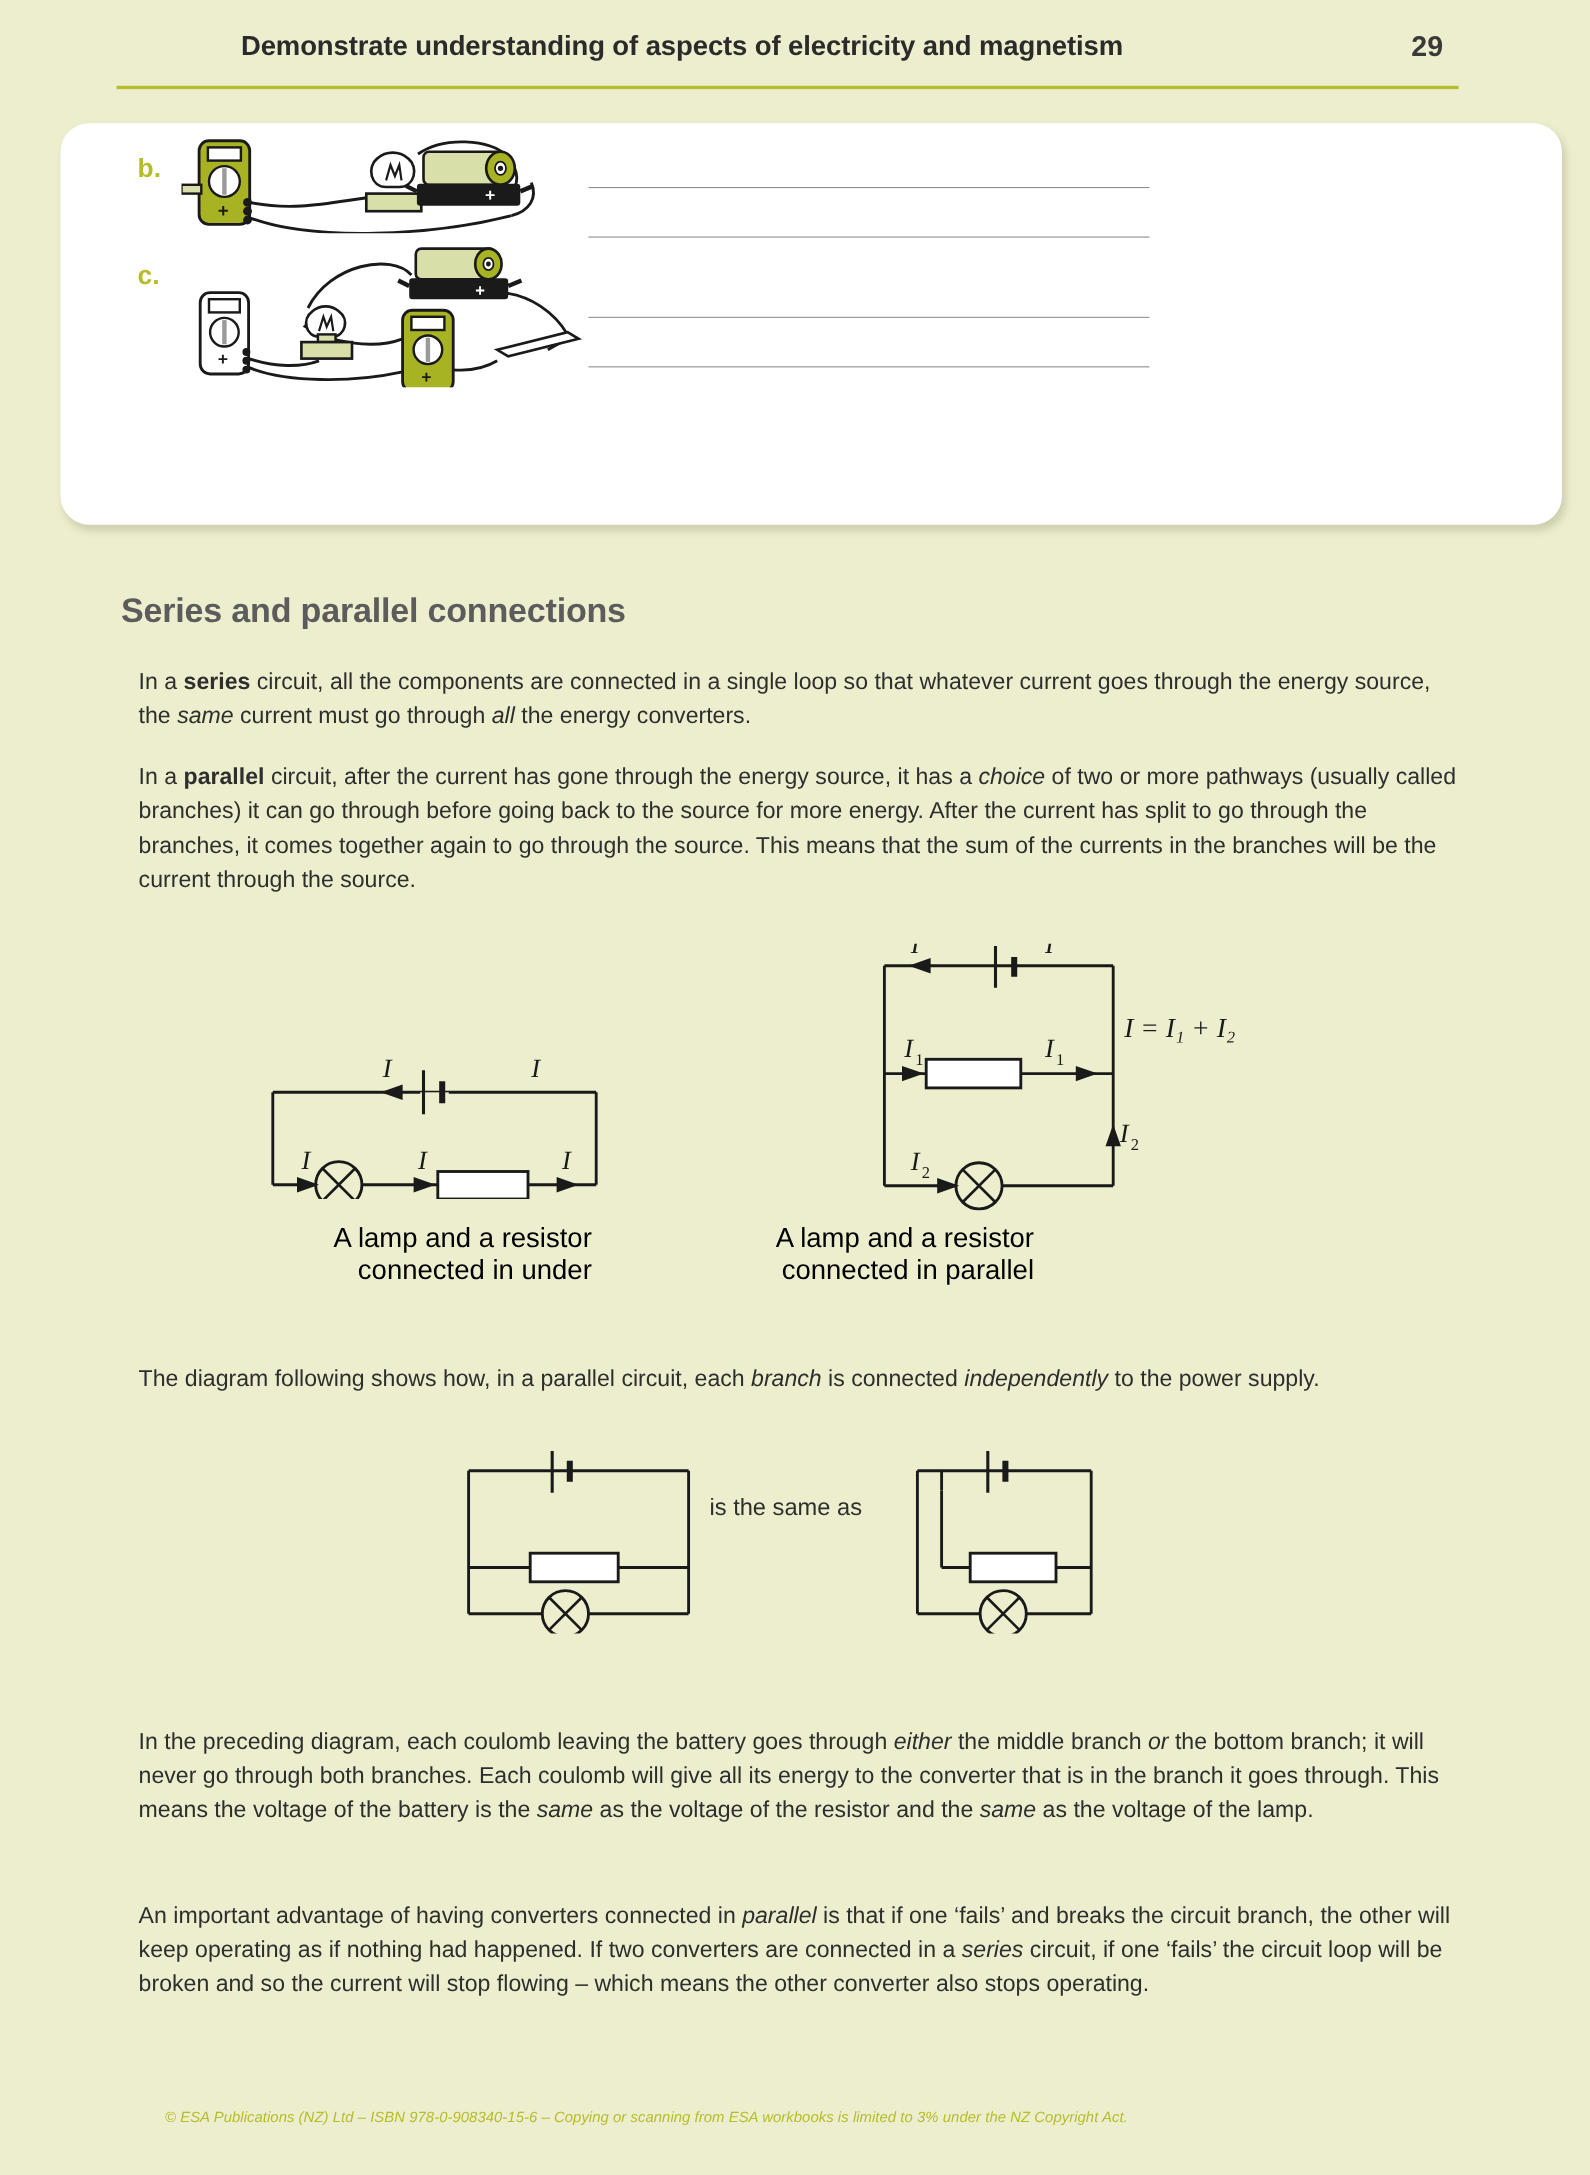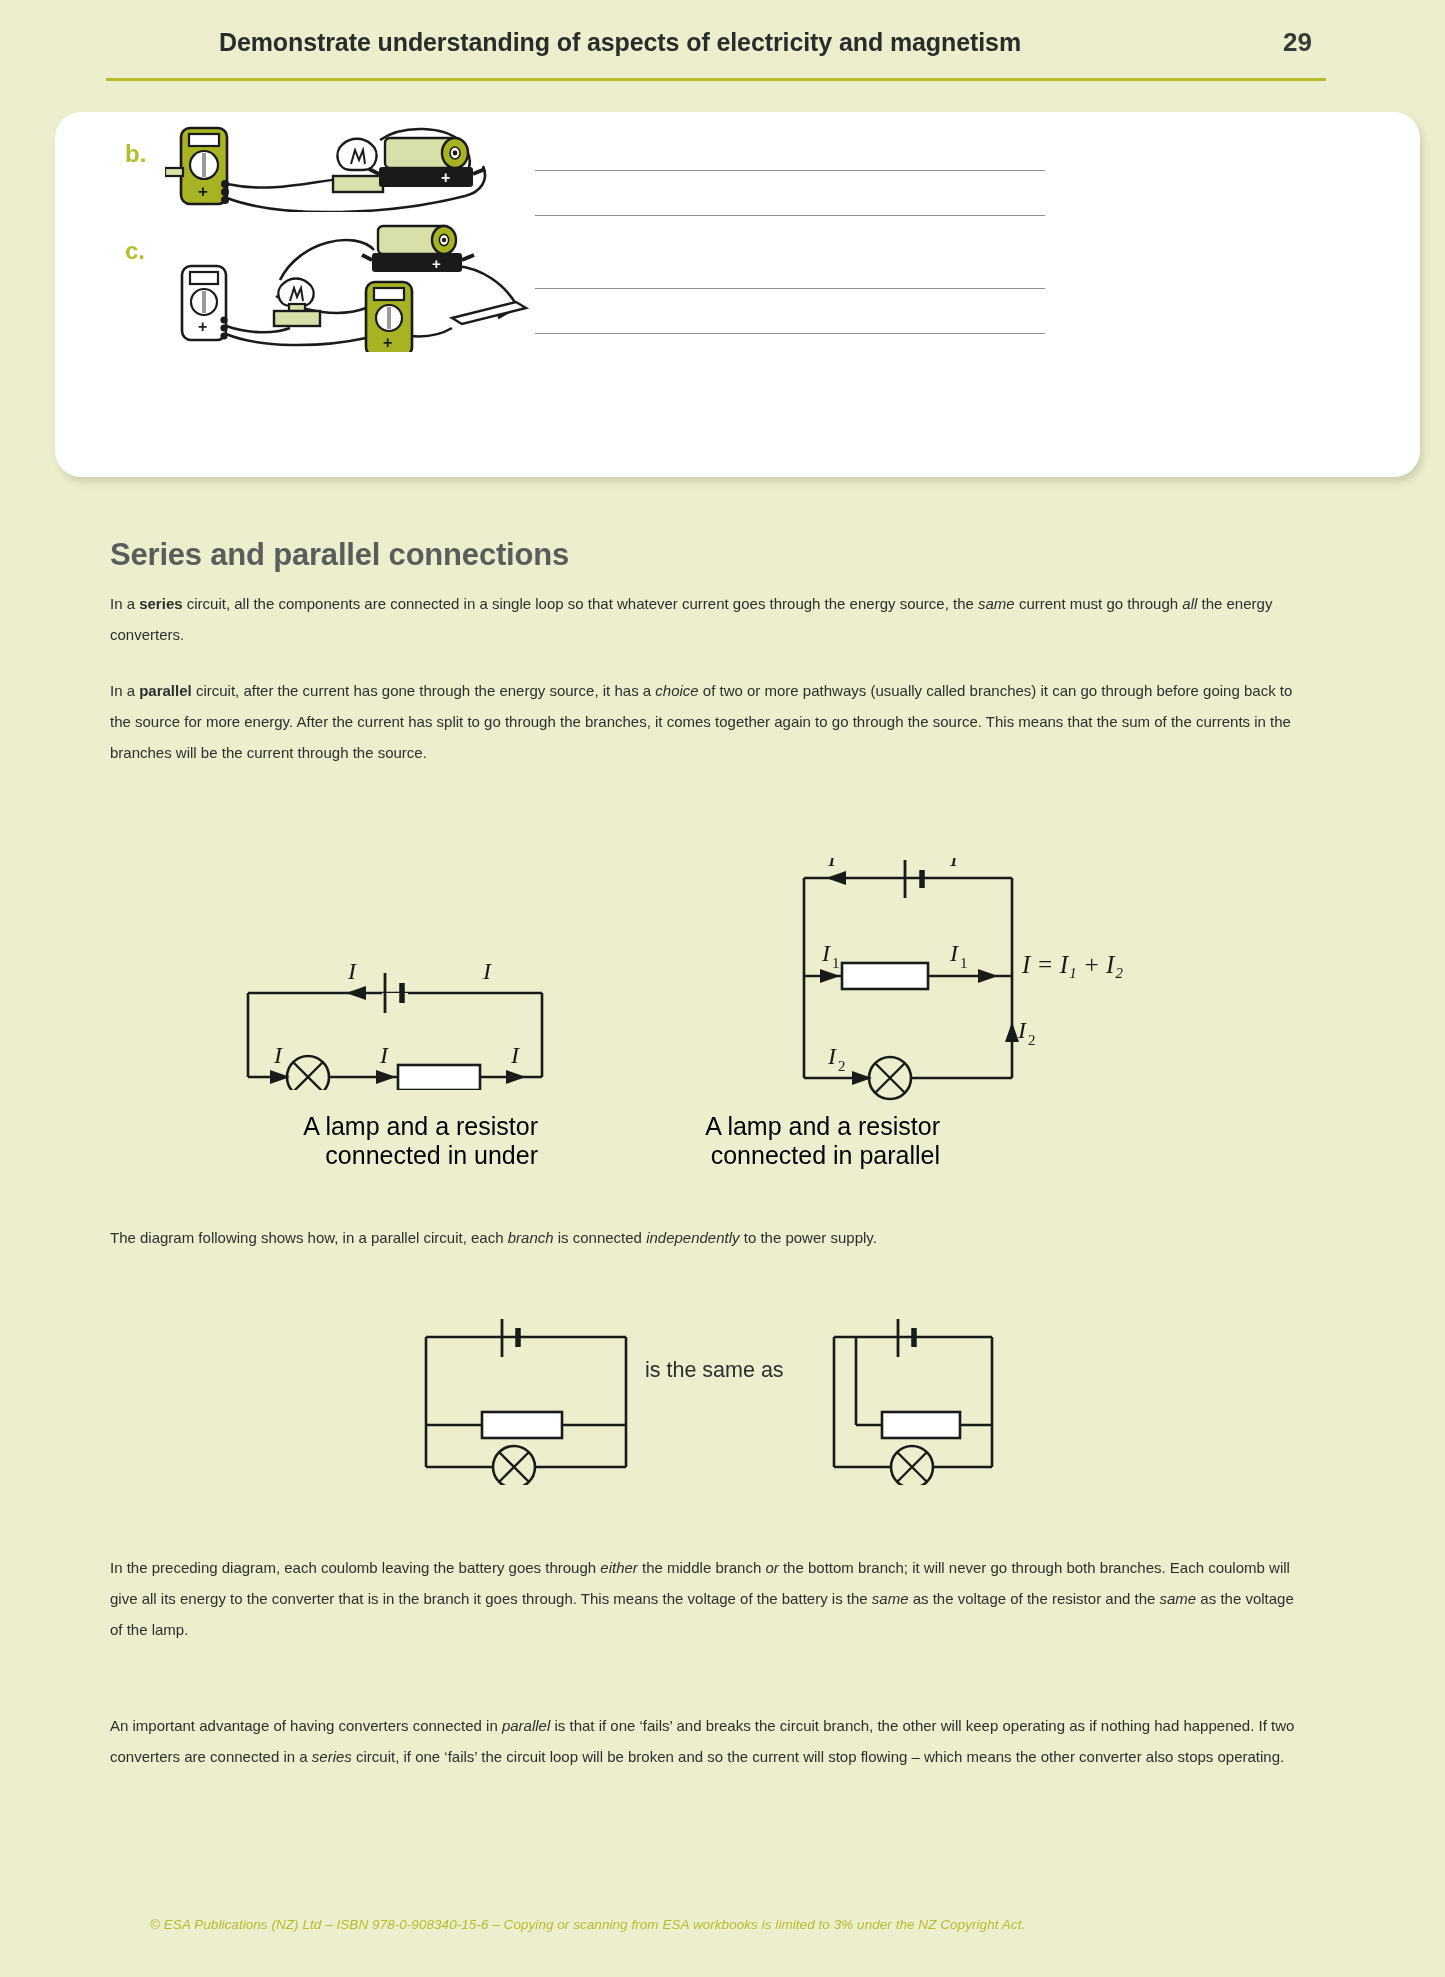--- a/index.html
+++ b/index.html
@@ -82,22 +82,22 @@
     left: 110px;
     top: 537px;
     font-size: 31px;
     font-weight: bold;
     font-stretch: condensed;
     color: #5c5c5c;
     letter-spacing: -0.2px;
   }
   p.body {
     position: absolute;
-    margin: 0;
-    font-size: 15px;
+    margin: 16px;
+    font-size: 21px;
     line-height: 31px;
     color: #2e2e2e;
     width: 1200px;
   }
   p.body b { font-weight: bold; }
   p.body i { font-style: italic; }
 
   .para1 { left: 110px; top: 588px; }
   .para2 { left: 110px; top: 675px; }
   .para3 { left: 110px; top: 1222px; width: 1185px; }
@@ -301,21 +301,21 @@
     <text x="42" y="110" font-family="'Liberation Serif',serif" font-size="15" fill="#1a1a1a">1</text>
     <text x="160" y="103" font-family="'Liberation Serif',serif" font-style="italic" font-size="24" fill="#1a1a1a">I</text>
     <text x="170" y="110" font-family="'Liberation Serif',serif" font-size="15" fill="#1a1a1a">1</text>
     <text x="228" y="180" font-family="'Liberation Serif',serif" font-style="italic" font-size="24" fill="#1a1a1a">I</text>
     <text x="238" y="187" font-family="'Liberation Serif',serif" font-size="15" fill="#1a1a1a">2</text>
     <text x="38" y="206" font-family="'Liberation Serif',serif" font-style="italic" font-size="24" fill="#1a1a1a">I</text>
     <text x="48" y="213" font-family="'Liberation Serif',serif" font-size="15" fill="#1a1a1a">2</text>
   </svg>
 </div>
 
-<div style="position:absolute; left:1022px; top:922px; font-family:'Liberation Serif',serif; font-style:italic; font-size:25px; color:#1a1a1a;margin-top:29px;">I = I₁ + I₂</div>
+<div style="position:absolute; left:1022px; top:922px; font-family:'Liberation Serif',serif; font-style:italic; font-size:25px; color:#1a1a1a;">I = I₁ + I₂</div>
 
 <div class="caption" style="left:650px; top:1112px; width:290px;">
   <span>A lamp and a resistor</span><br>
   <span>connected in parallel</span>
 </div>
 
 <p class="body para3"><span>The diagram following shows how, in a parallel circuit, each </span><i>branch</i><span> is connected </span><i>independently</i><span> to the power supply.</span></p>
 
 <div class="fig" style="left:412px; top:1315px;">
   <svg width="240" height="170" viewBox="0 0 240 170">

